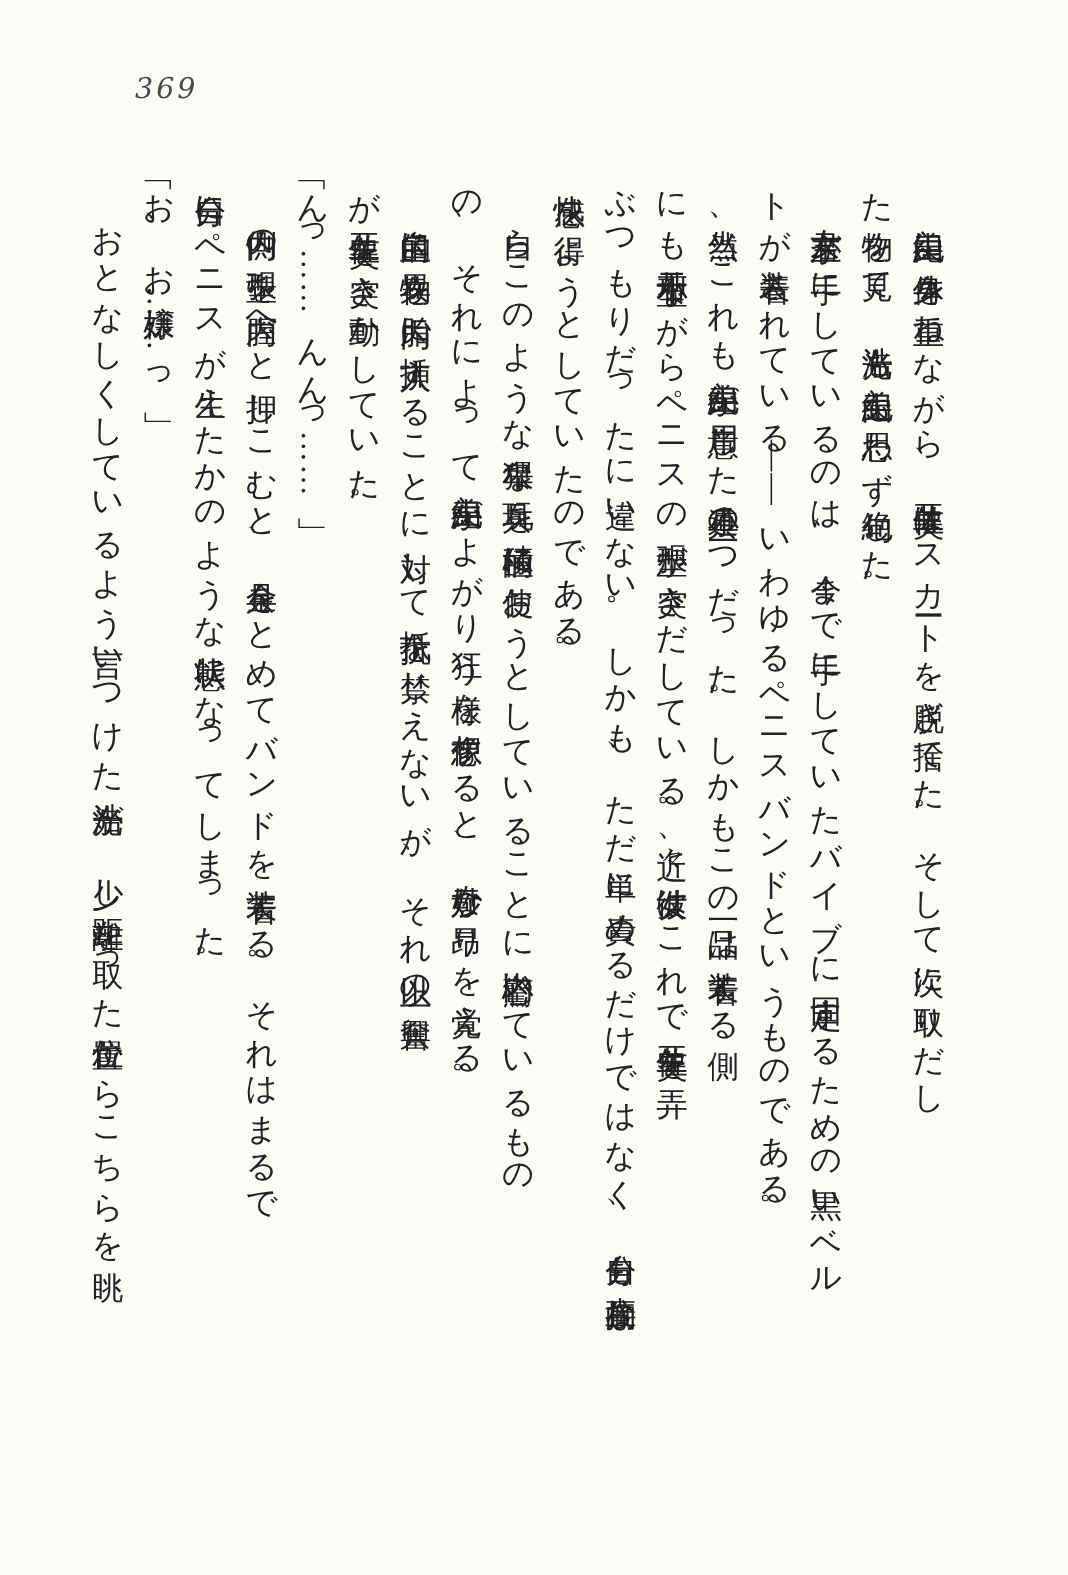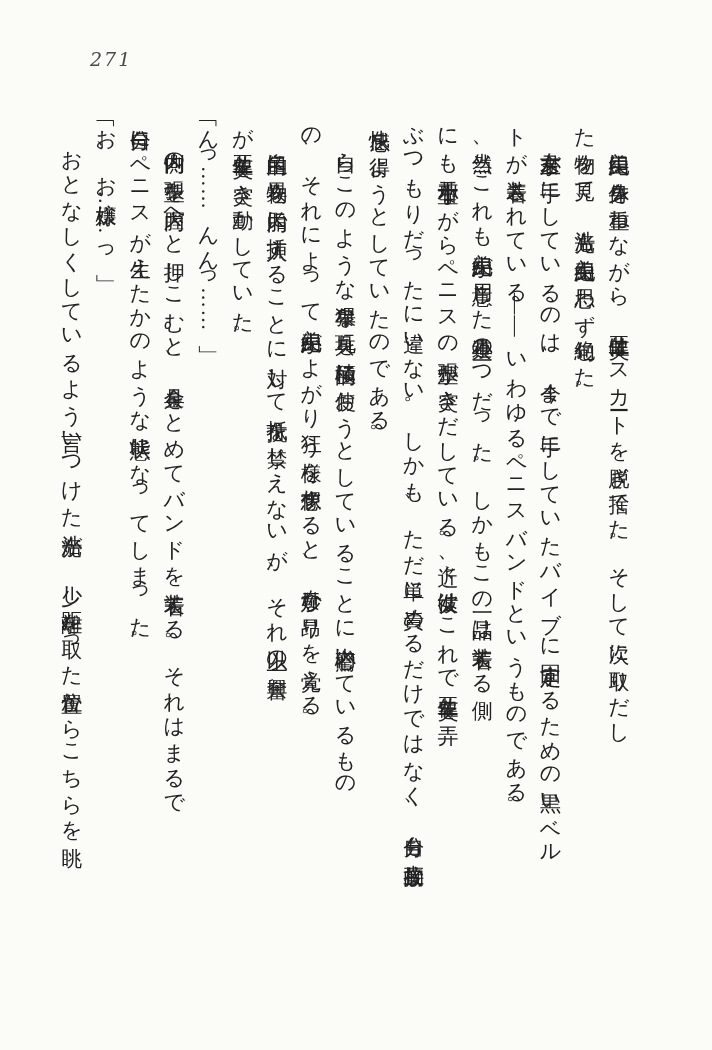--- a/index.html
+++ b/index.html
@@ -45,21 +45,21 @@
     white-space: nowrap;
   }
   .line.indent {
     padding-top: 23px;
   }
 </style>
 </head>
 <body>
 
 <div class="page">
-  <div class="page-number">271</div>
+  <div class="page-number">369</div>
   <div class="text-block">
     <p class="line indent">美由紀に身体を重ねながら、亜佐美はスカートを脱ぎ捨てた。そして次に取りだし</p>
     <p class="line">た物を見て、浩光も美由紀も思わず絶句した。</p>
     <p class="line indent">女主君が手にしているのは、今まで手にしていたバイブに固定するための黒いベル</p>
     <p class="line">トが装着されている――いわゆるペニスバンドというものである。</p>
     <p class="line indent">当然、これも美由紀が用意した小道具の一つだった。しかもこの一品は装着する側</p>
     <p class="line">にも若干小型ながらペニスの張型が突きだしている。近々、彼女はこれで亜佐美を弄</p>
     <p class="line">ぶつもりだったに違いない。しかも、ただ単に責めるだけではなく、自分も直接的な</p>
     <p class="line">快感を得ようとしていたのである。</p>
     <p class="line indent">自らこのような卑猥な玩具を積極的に使おうとしていることに内心驚いているもの</p>

